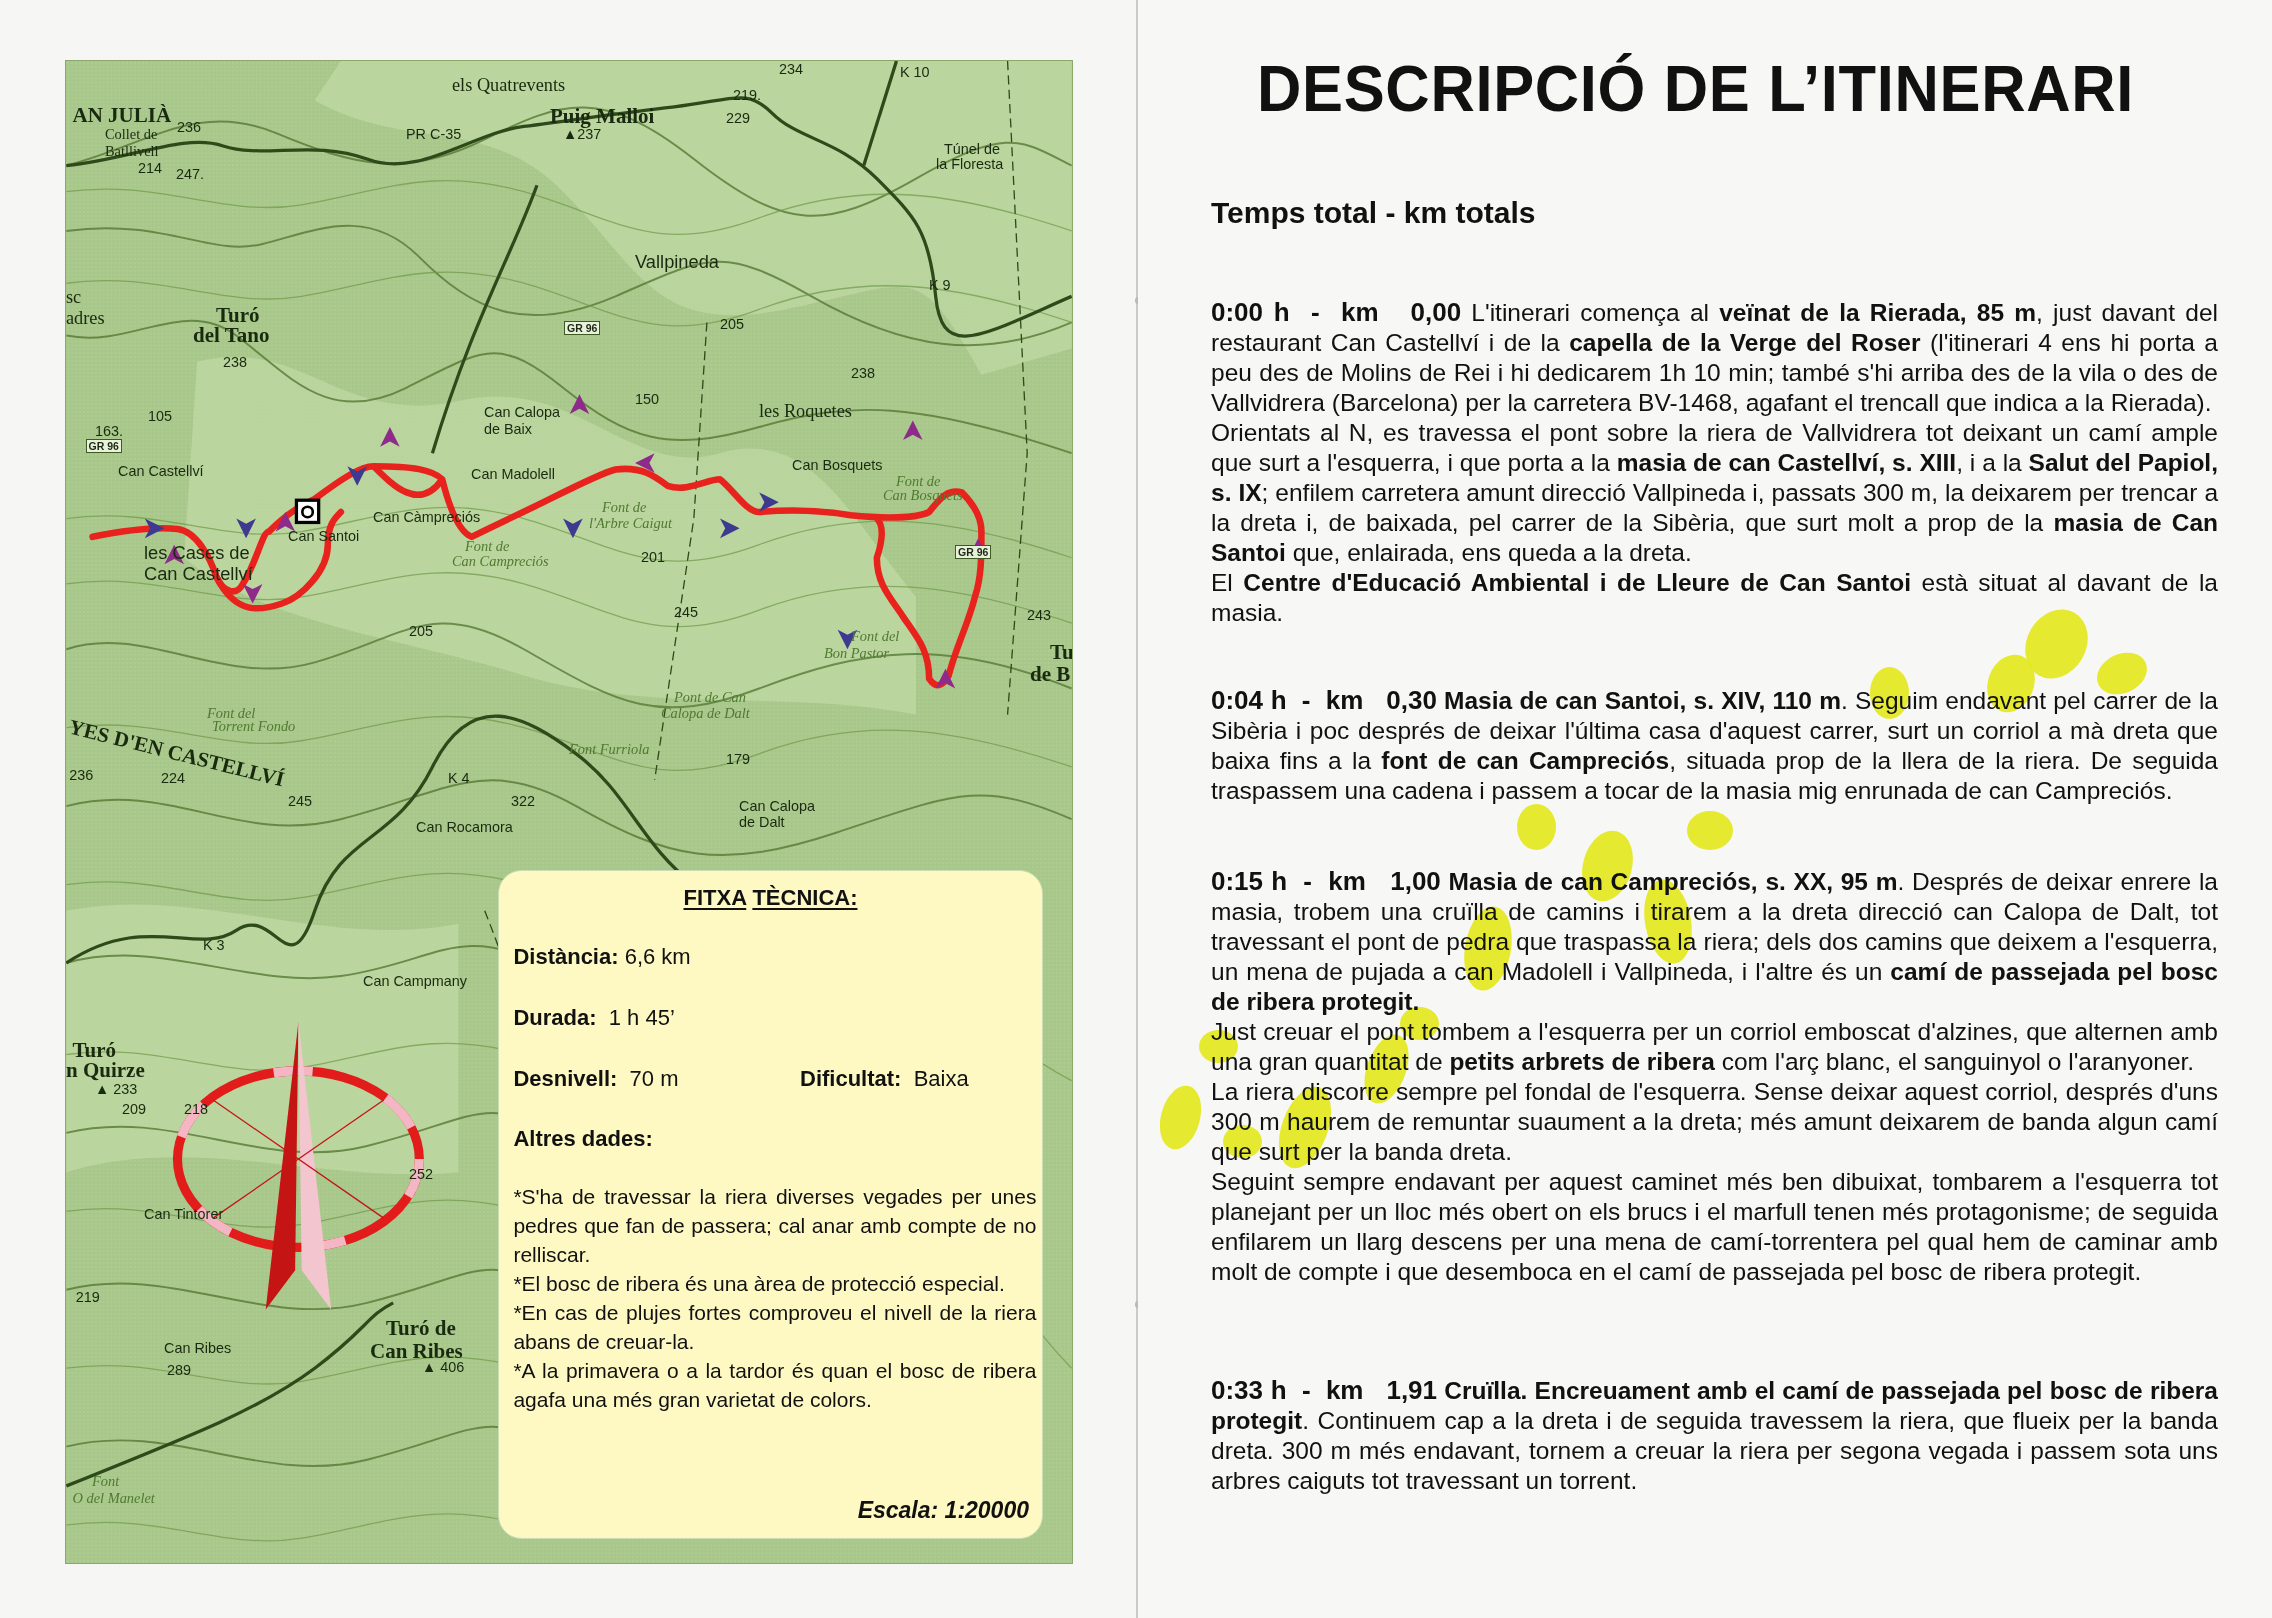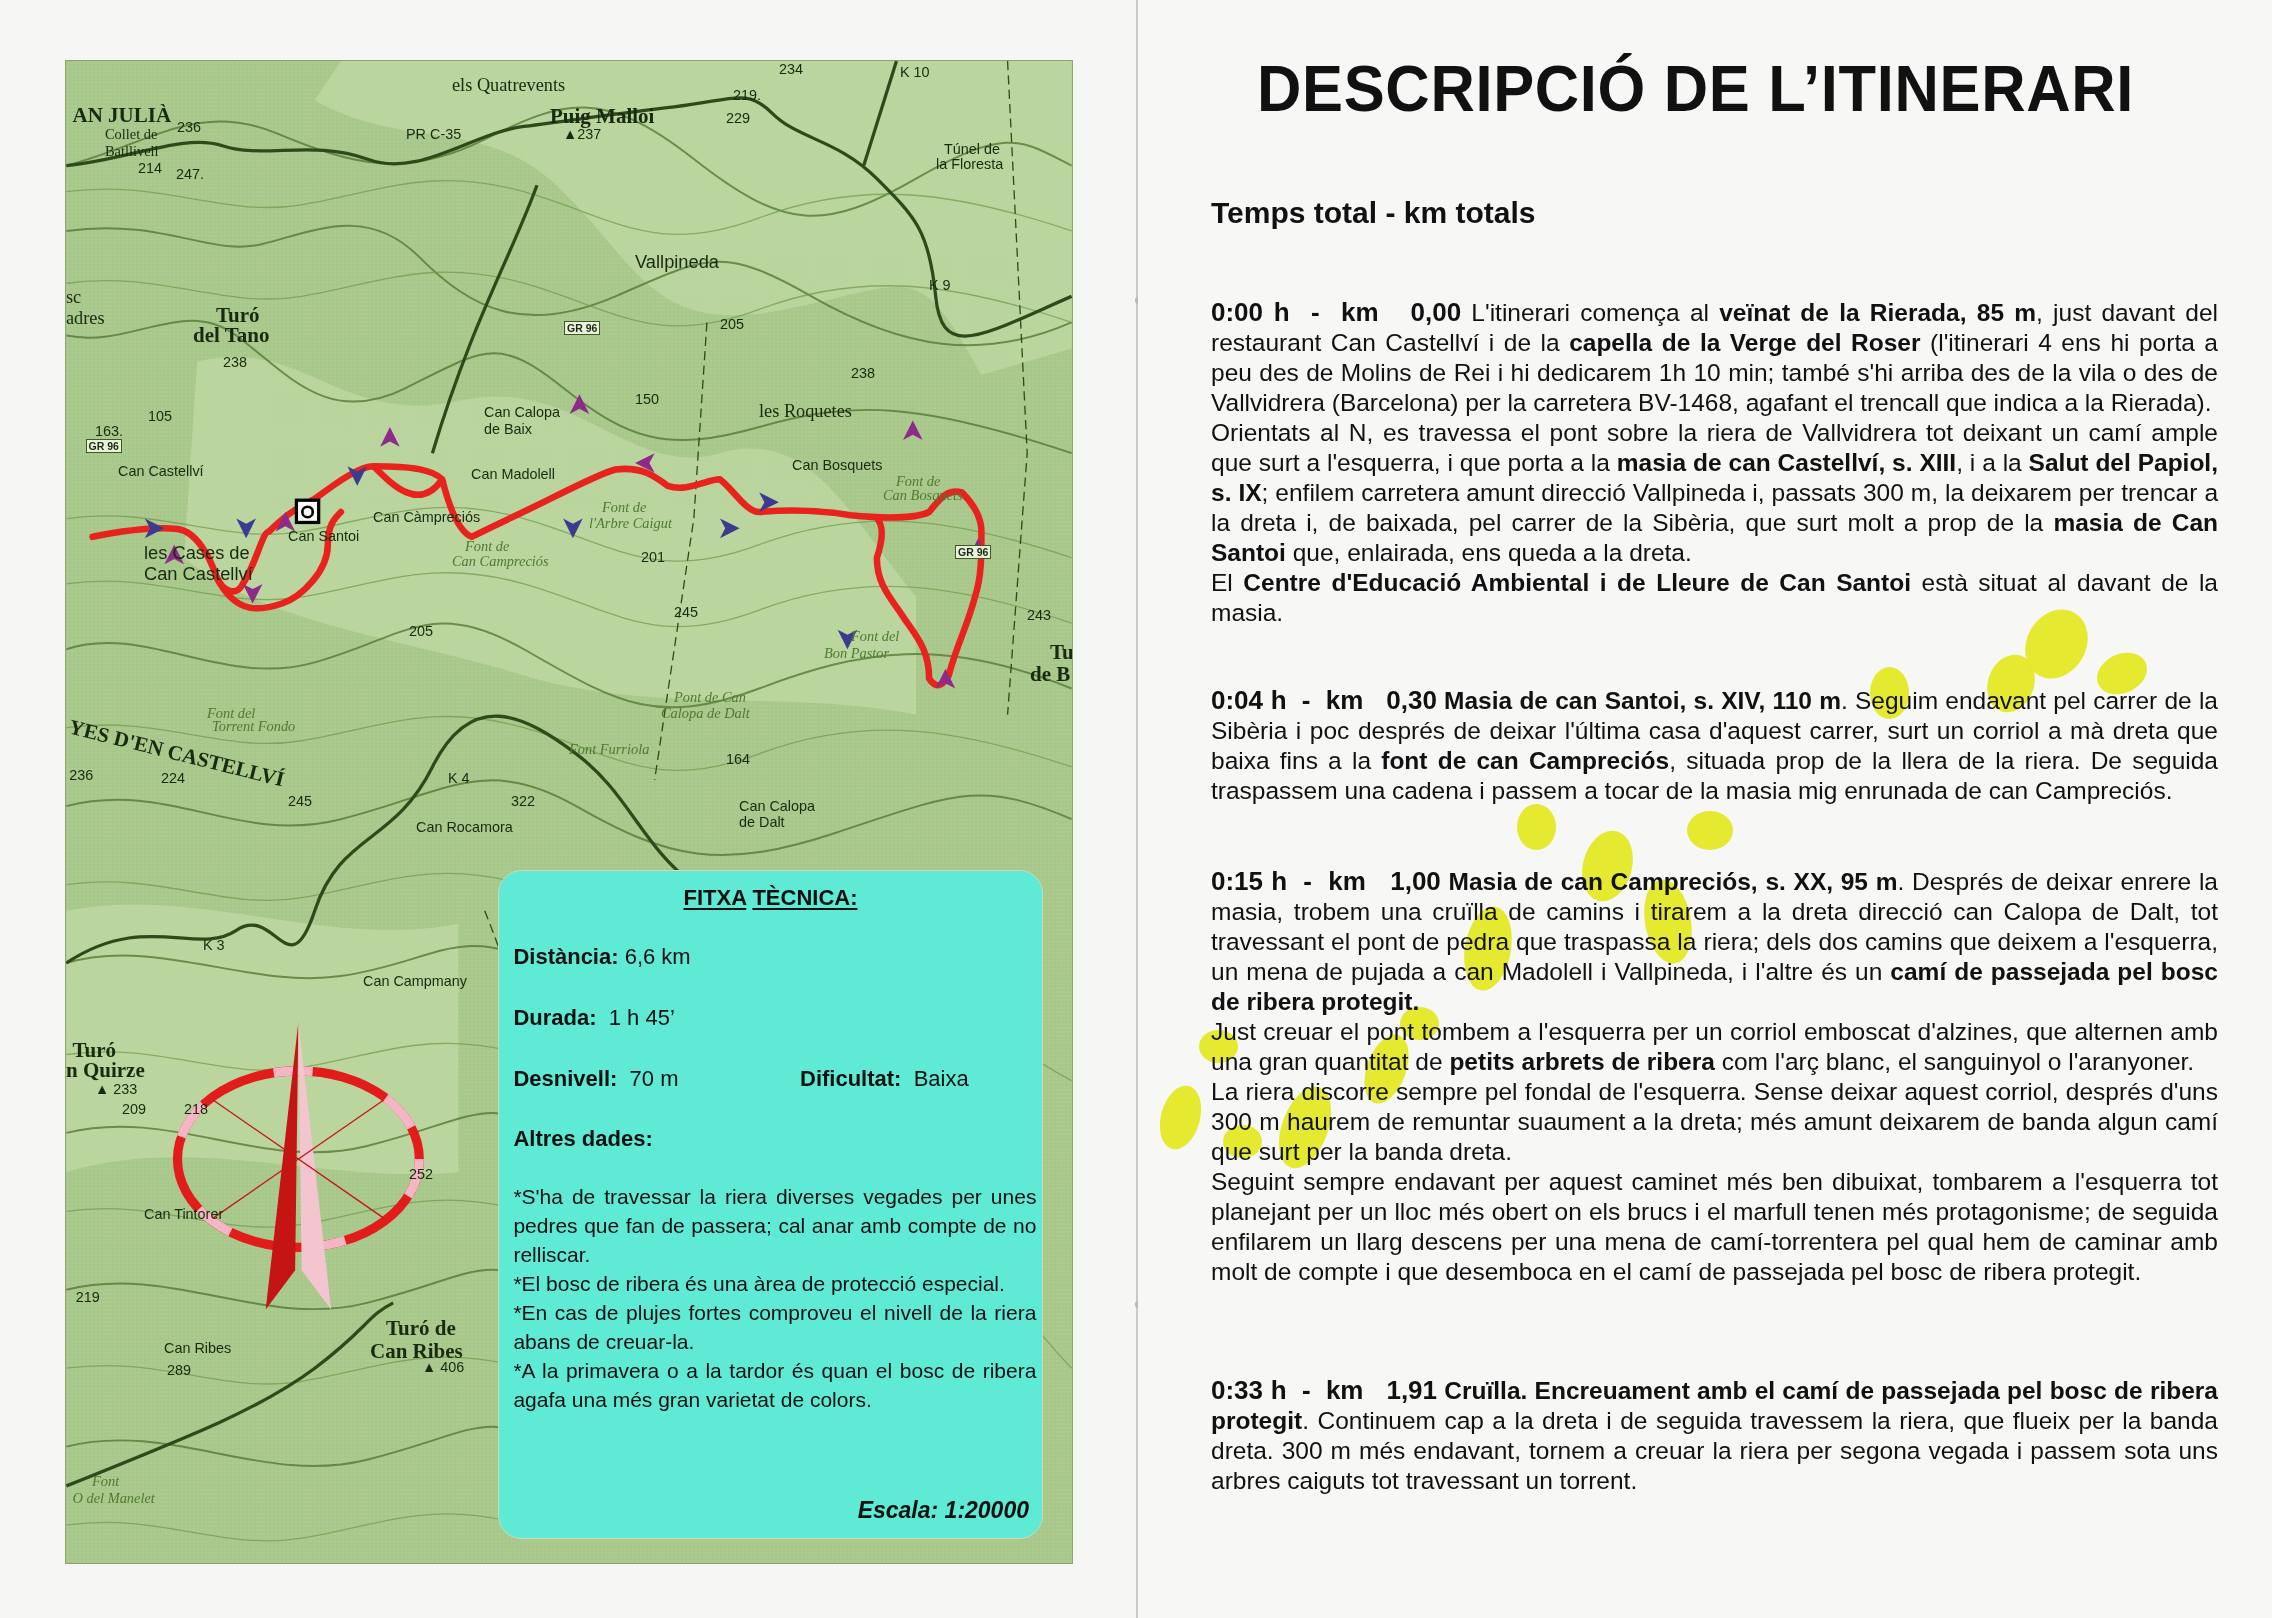--- a/index.html
+++ b/index.html
@@ -12,21 +12,21 @@
   
   .map{position:absolute;left:65px;top:60px;width:1006px;height:1502px;background:#a9c98a;overflow:hidden;border:0.7px solid #8aa86a;}
   .map svg.base{position:absolute;left:0;top:0;}
   .lbl{position:absolute;white-space:nowrap;color:#1a2a10;font-family:"Liberation Sans",sans-serif;font-size:14.4px;}
   .lbl.serif{font-family:"Liberation Serif",serif;}
   .lbl.big{font-size:21px;font-weight:bold;font-family:"Liberation Serif",serif;}
   .lbl.med{font-size:18.3px;}
   .lbl.grn{color:#4f7a30;font-style:italic;font-family:"Liberation Serif",serif;}
   .lbl.gr{background:#e9f1dc;border:1.3px solid #3c5a22;font-size:10.5px;font-weight:bold;padding:0 2px;}
   
-  .fitxa{position:absolute;left:498px;top:870px;width:543px;height:667px;background:#5eead4;border-radius:23.5px;border:1.3px solid #cbdcb8;}
+  .fitxa{position:absolute;left:498px;top:870px;width:543px;height:667px;background:#fef9c3;border-radius:23.5px;border:1.3px solid #cbdcb8;}
   .fitxa-title{position:absolute;left:0;right:0;top:14.4px;text-align:center;font-weight:bold;font-size:22px;}
   .fitxa-title span{text-decoration:underline;text-underline-offset:2.6px;}
   .frow{position:absolute;left:14.4px;font-size:22px;}
   .frow b{font-weight:bold;}
   .notes{position:absolute;left:14.4px;top:311px;width:523px;font-size:21px;line-height:29px;text-align:justify;}
   .notes p{margin:0;}
   .escala{position:absolute;right:13px;bottom:14.4px;font-size:23px;font-weight:bold;font-style:italic;}
   
   .title{position:absolute;left:1257px;top:52px;font-size:64px;font-weight:bold;letter-spacing:0.7px;transform:scaleX(0.96);transform-origin:left;}
   .subtitle{position:absolute;left:1211px;top:196px;font-size:30px;font-weight:bold;}
@@ -190,21 +190,21 @@
         <div class="lbl " style="left: 343px; top: 562px;">205</div>
         <div class="lbl grn" style="left: 141px; top: 644px;">Font del</div>
         <div class="lbl grn" style="left: 146px; top: 657px;">Torrent Fondo</div>
         <div class="lbl big rot" style="left: 0px; top: 680px; transform: rotate(14deg);">YES D'EN CASTELLVÍ</div>
         <div class="lbl " style="left: 3.3px; top: 706px;">236</div>
         <div class="lbl " style="left: 95px; top: 709px;">224</div>
         <div class="lbl " style="left: 222px; top: 732px;">245</div>
         <div class="lbl grn" style="left: 608px; top: 628px;">Pont de Can</div>
         <div class="lbl grn" style="left: 595px; top: 644px;">Calopa de Dalt</div>
         <div class="lbl grn" style="left: 503px; top: 680px;">Font Furriola</div>
-        <div class="lbl " style="left: 660px; top: 690px;">164</div>
+        <div class="lbl " style="left: 660px; top: 690px;">179</div>
         <div class="lbl " style="left: 445px; top: 732px;">322</div>
         <div class="lbl " style="left: 673px; top: 737px;">Can Calopa</div>
         <div class="lbl " style="left: 673px; top: 753px;">de Dalt</div>
         <div class="lbl " style="left: 350px; top: 758px;">Can Rocamora</div>
         <div class="lbl " style="left: 382px; top: 709px;">K 4</div>
         <div class="lbl " style="left: 137px; top: 876px;">K 3</div>
         <div class="lbl " style="left: 297px; top: 912px;">Can Campmany</div>
         <div class="lbl big" style="left: 6.5px; top: 977px;">Turó</div>
         <div class="lbl big" style="left: 0px; top: 997px;">n Quirze</div>
         <div class="lbl " style="left: 29px; top: 1020px;">▲ 233</div>

